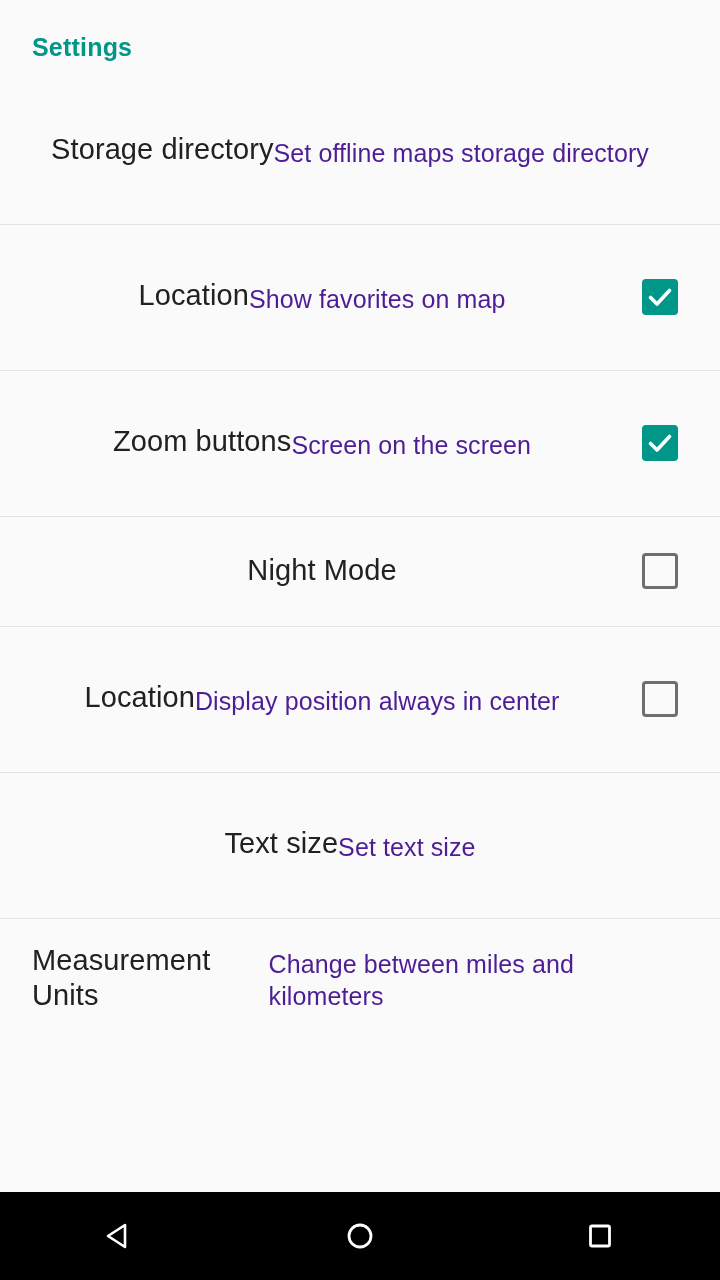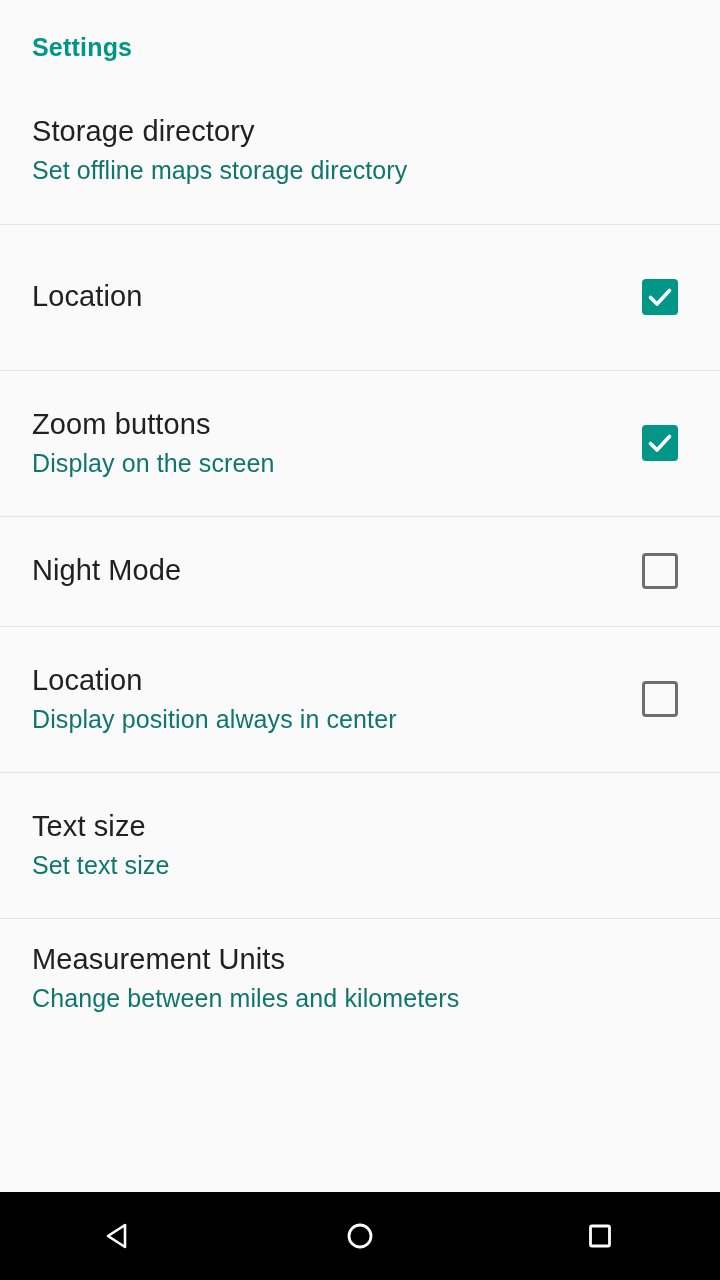--- a/index.html
+++ b/index.html
@@ -54,37 +54,37 @@
     border-top: 1px solid #e4e4e4;
   }
   .pref-row.no-top-border { border-top: none; }
 
   .pref-row.two-line   { min-height: 146px; }
   .pref-row.three-line { min-height: 192px; }
   .pref-row.one-line   { min-height: 110px; }
 
   .pref-text {
     display: flex;
-    flex-direction: column;
+    flex-direction: row;
     justify-content: center;
     flex: 1 1 auto;
     padding-right: 20px;
     min-width: 0;
   }
 
   .pref-title {
     font-size: 29px;
     color: #212121;
     line-height: 1.22;
     letter-spacing: 0.1px;
   }
 
   .pref-summary {
     font-size: 25px;
-    color: #0f766e;
+    color: #4c1d95;
     line-height: 1.30;
     margin-top: 5px;
     letter-spacing: 0.1px;
   }
 
   
   .checkbox-widget {
     flex: 0 0 auto;
     width: 36px;
     height: 36px;
@@ -160,33 +160,34 @@
     <div class="pref-row two-line no-top-border">
       <div class="pref-text">
         <div class="pref-title">Storage directory</div>
         <div class="pref-summary">Set offline maps storage directory</div>
       </div>
     </div>
 
     <div class="pref-row two-line">
       <div class="pref-text">
         <div class="pref-title">Location</div>
+        <div class="pref-summary">Show favorites on map</div>
       </div>
       <div class="checkbox-widget">
         <div class="cb-box checked"></div>
         <svg class="cb-check" viewBox="0 0 36 36">
           <path d="M8.5 18.5 L15 25 L27.5 11.5" fill="none" stroke="#ffffff" stroke-width="3.6" stroke-linecap="round" stroke-linejoin="round"></path>
         </svg>
       </div>
     </div>
 
     <div class="pref-row two-line">
       <div class="pref-text">
         <div class="pref-title">Zoom buttons</div>
-        <div class="pref-summary">Display on the screen</div>
+        <div class="pref-summary">Screen on the screen</div>
       </div>
       <div class="checkbox-widget">
         <div class="cb-box checked"></div>
         <svg class="cb-check" viewBox="0 0 36 36">
           <path d="M8.5 18.5 L15 25 L27.5 11.5" fill="none" stroke="#ffffff" stroke-width="3.6" stroke-linecap="round" stroke-linejoin="round"></path>
         </svg>
       </div>
     </div>
 
 

